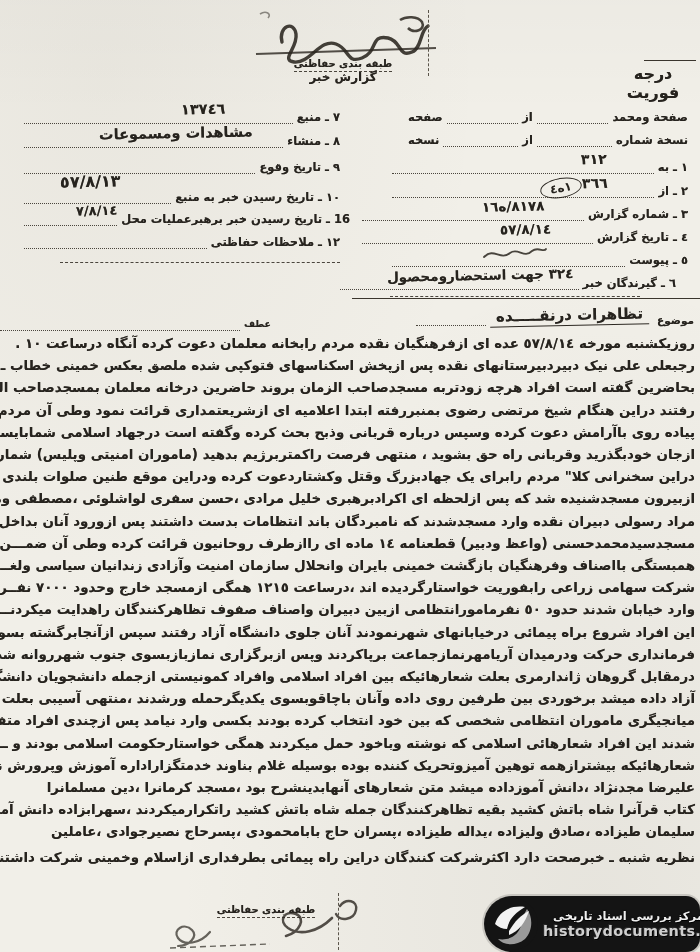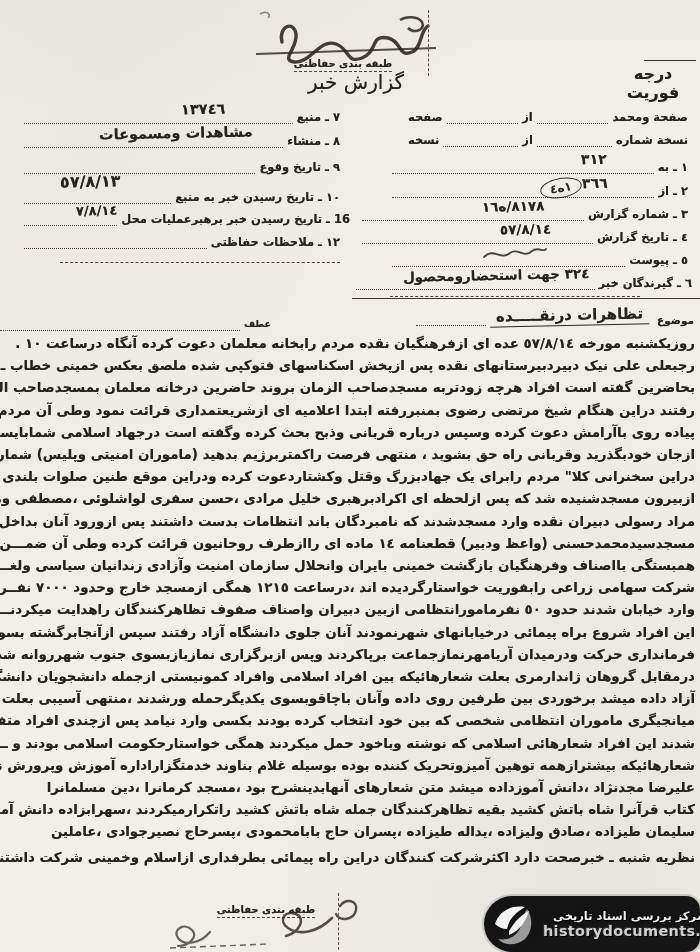--- a/index.html
+++ b/index.html
@@ -50,21 +50,21 @@
 
   <svg class="abs" style="left:250px;top:8px;" width="190" height="68" viewBox="0 0 190 68">
     <path d="M32 34 C 28 18, 44 12, 46 26 C 48 40, 30 52, 44 54 C 60 56, 70 30, 86 36 C 100 41, 96 56, 112 50 C 128 44, 120 26, 138 30 C 152 33, 148 50, 162 44 C 172 40, 170 22, 178 18" fill="none" stroke="#2a261f" stroke-width="3.4" stroke-linecap="round" opacity=".88"></path>
     <path d="M150 12 C 156 8, 168 8, 172 14 C 176 22, 164 26, 158 20" fill="none" stroke="#2a261f" stroke-width="2.6" opacity=".85"></path>
     <path d="M6 46 L 186 40" fill="none" stroke="#2a261f" stroke-width="2.2" opacity=".8"></path>
     <path d="M10 6 C 16 2, 22 6, 18 10" fill="none" stroke="#2a261f" stroke-width="1.6" opacity=".5"></path>
   </svg>
   <div class="abs rtl ink" style="left:268px;top:52px;width:150px;text-align:center;">
     <span class="stamp-label">طبقه بندی حفاظتی</span>
   </div>
-  <div class="abs rtl ink" style="left:281px;top:70px;width:150px;text-align:center;font-size:20px;font-weight:normal;letter-spacing:1px;">گزارش خبر</div>
+  <div class="abs rtl ink" style="left:268px;top:70px;width:150px;text-align:center;font-size:12px;font-weight:bold;letter-spacing:1px;">گزارش خبر</div>
   <div class="vdash" style="left:428px;top:10px;height:66px;"></div>
 
   <div class="solidline" style="left:644px;top:60px;width:52px;"></div>
   <div class="abs rtl ink" style="left:608px;top:64px;width:90px;text-align:center;font-size:16px;font-weight:bold;">درجه فوریت</div>
 
   <div class="frow rtl ink" style="right:12px;top:110px;width:280px;">
     <span class="flabel">صفحة ومحمد</span>
     <span class="leader"></span>
     <span class="flabel">از</span>
     <span class="leader"></span>
@@ -108,21 +108,21 @@
   </div>
 
   <div class="frow rtl ink" style="right:12px;top:253px;width:300px;">
     <span class="flabel">٥ ـ پیوست</span>
     <span class="leader"></span>
   </div>
   <svg class="abs" style="left:480px;top:243px;" width="70" height="22" viewBox="0 0 70 22">
     <path d="M4 14 C 14 4, 20 18, 30 10 C 38 4, 44 16, 52 8 C 58 3, 64 10, 66 6" fill="none" stroke="#2a261f" stroke-width="1.8" stroke-linecap="round" opacity=".85"></path>
   </svg>
 
-  <div class="frow rtl ink" style="right:8px;top:276px;width:340px;text-align:right;">
+  <div class="frow rtl ink" style="right:24px;top:276px;width:340px;text-align:right;">
     <span class="flabel">٦ ـ گیرندگان خبر</span>
     <span class="leader">
       <span class="val hand" style="font-size:13.5px;right:2%;">٣٢٤ جهت استحضارومحصول</span>
     </span>
   </div>
   <div class="dashline" style="left:390px;top:296px;width:250px;"></div>
 
   <div class="frow rtl ink" style="left:20px;top:110px;width:320px;">
     <span class="flabel">٧ ـ منبع</span>
     <span class="leader">

